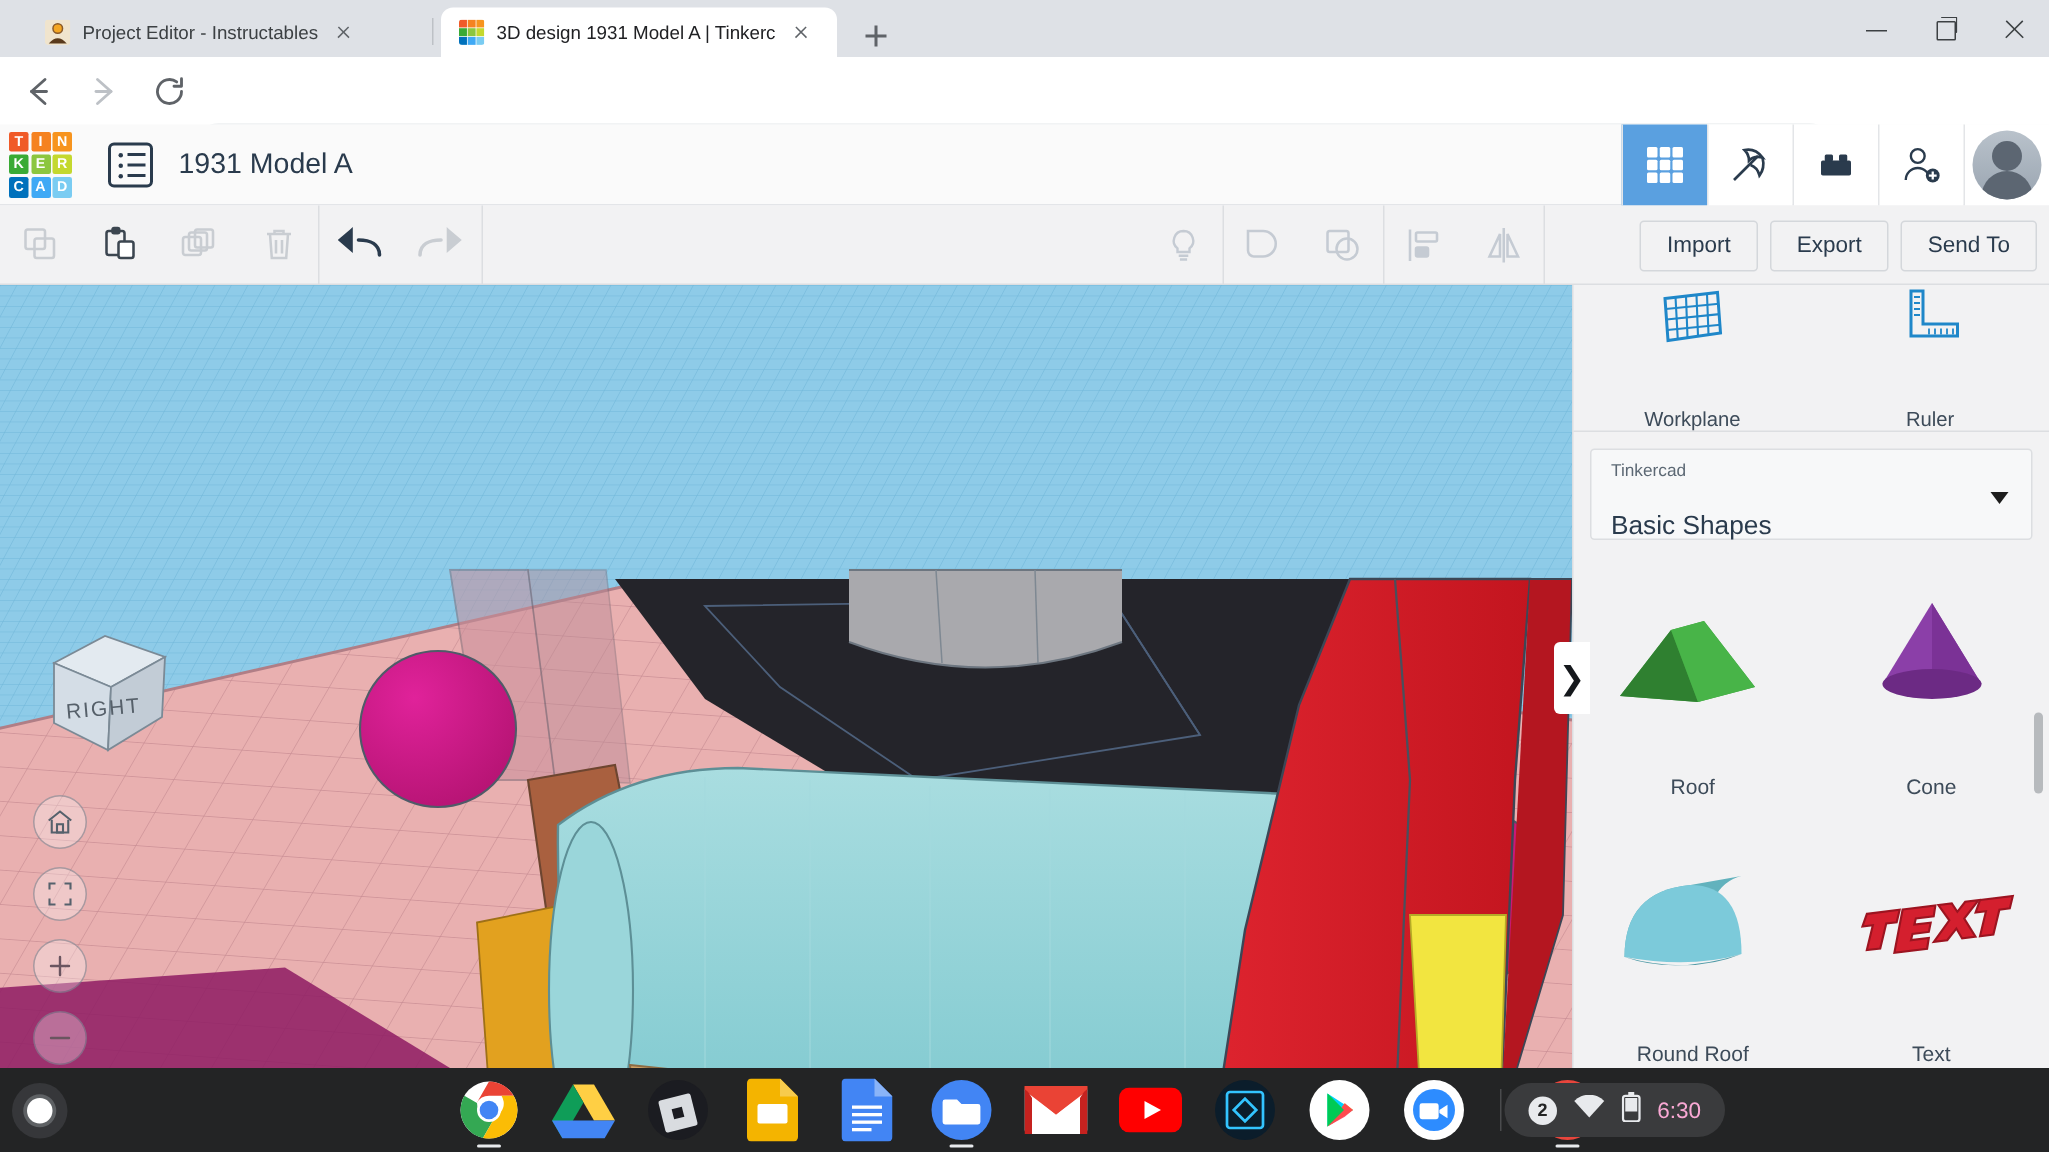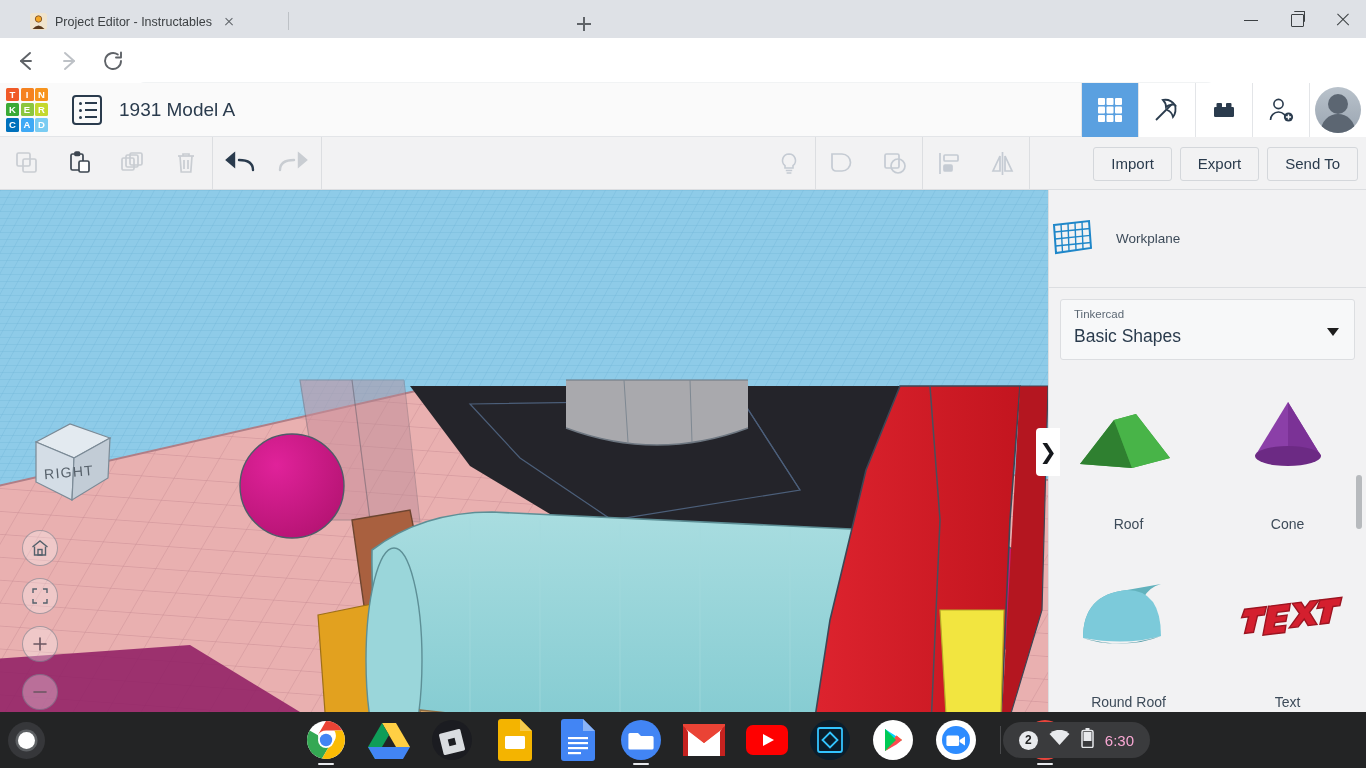--- a/index.html
+++ b/index.html
@@ -142,28 +142,28 @@
     position: absolute; left: 1036px; top: 428px; width: 24px; height: 48px;
     background: #ffffff; border-radius: 4px 0 0 4px;
     display: flex; align-items: center; justify-content: center;
     font-size: 21px; color: #15181c; z-index: 6;
   }
 
   
   .rpanel { position: absolute; left: 1048px; top: 190px; width: 318px; height: 522px;
     background: #f2f2f3; border-left: 1px solid #dcdee1; }
   .rp-tools { height: 98px; display: flex; border-bottom: 1px solid #dcdee1; }
-  .rp-tool { flex: 1; display: flex; flex-direction: row; align-items: center; justify-content: flex-start; gap: 21px; }
+  .rp-tool { flex: 1; display: flex; flex-direction: column; align-items: center; justify-content: space-between; gap: 21px; }
   .rp-tool span { font-size: 13.5px; color: #3d4b59; }
   .rp-select {
     margin: 11px 11px 0; height: 61px; background: #f7f8f9; border: 1px solid #dcdee1;
     border-radius: 3px; padding: 8px 13px; position: relative;
   }
   .rp-select .kicker { font-size: 11.5px; color: #5c6874; }
-  .rp-select .value { font-size: 17.5px; color: #2a3b4d; margin-top: 6px; }
+  .rp-select .value { font-size: 17.5px; color: #2a3b4d; margin-top: 20px; }
   .caret-down { position: absolute; right: 15px; top: 28px; width: 0; height: 0;
     border-left: 6px solid transparent; border-right: 6px solid transparent; border-top: 8px solid #1d1d1d; }
   .shapes { position: absolute; left: 0; top: 172px; width: 318px; height: 350px; overflow: hidden; }
   .shape-grid { display: grid; grid-template-columns: 1fr 1fr; }
   .shape-cell { height: 178px; display: flex; flex-direction: column; align-items: center; justify-content: flex-end;
     padding-bottom: 8px; position: relative; }
   .shape-art { flex: 1; display: flex; align-items: center; justify-content: center; width: 100%; }
   .shape-lbl { font-size: 14px; color: #3d4b59; }
   .rp-scroll { position: absolute; right: 4px; top: 285px; width: 6px; height: 54px;
     background: #b7babd; border-radius: 3px; }
@@ -198,20 +198,37 @@
           <circle cx="8.5" cy="6" r="3.2" fill="#f5a623"></circle>
           <path d="M2.5 16 q6-7 12 0z" fill="#5a3a1c"></path>
           <circle cx="8.5" cy="6" r="3.2" fill="none" stroke="#8a5a2a" stroke-width="1"></circle>
         </svg>
       </span>
       <span class="tab-title">Project Editor - Instructables</span>
       <span class="tab-close"></span>
     </div>
     <div class="tab-sep" style="left:288px;"></div>
 
+    <div class="tab active" style="left:294px;width:264px;">
+      <span class="tab-favicon">
+        <svg viewBox="0 0 17 17" width="17" height="17">
+          <rect x="0" y="0" width="5.3" height="5.3" fill="#f05a28"></rect>
+          <rect x="5.8" y="0" width="5.3" height="5.3" fill="#f58220"></rect>
+          <rect x="11.6" y="0" width="5.3" height="5.3" fill="#f7941e"></rect>
+          <rect x="0" y="5.8" width="5.3" height="5.3" fill="#3aaa35"></rect>
+          <rect x="5.8" y="5.8" width="5.3" height="5.3" fill="#8cc63f"></rect>
+          <rect x="11.6" y="5.8" width="5.3" height="5.3" fill="#c4d82e"></rect>
+          <rect x="0" y="11.6" width="5.3" height="5.3" fill="#0071bc"></rect>
+          <rect x="5.8" y="11.6" width="5.3" height="5.3" fill="#3fa9f5"></rect>
+          <rect x="11.6" y="11.6" width="5.3" height="5.3" fill="#7accf2"></rect>
+        </svg>
+      </span>
+      <span class="tab-title">3D design 1931 Model A | Tinkerc</span>
+      <span class="tab-close"></span>
+    </div>
 
     <div class="newtab"></div>
 
     <div class="winbtns">
       <div class="winbtn wb-min"></div>
       <div class="winbtn wb-max"></div>
       <div class="winbtn wb-close"></div>
     </div>
   </div>
 
@@ -569,20 +586,30 @@
       <div class="rp-tool">
         <span>
           <svg width="46" height="42" viewBox="0 0 46 42" fill="none" stroke="#1f87c9" stroke-width="1.4">
             <path d="M5 9 L40 5 L42 32 L7 37z" stroke-width="2"></path>
             <path d="M5 9 L42 32 M40 5 L7 37" stroke="none"></path>
             <path d="M12 8 L13.5 36 M19 7.4 L20 35 M26 6.6 L27 34 M33 5.8 L34 33.2"></path>
             <path d="M5.5 16 L41 12.5 M6 23 L41.4 19.4 M6.5 30 L42 26.5"></path>
           </svg>
         </span>
         <span>Workplane</span>
+      </div>
+      <div class="rp-tool">
+        <span>
+          <svg width="44" height="42" viewBox="0 0 44 42" fill="none" stroke="#1f87c9" stroke-width="2">
+            <path d="M9 4 L17 4 L17 26 L40 26 L40 34 L9 34z"></path>
+            <path d="M11 8 h4 M11 12 h4 M11 16 h4 M11 20 h4" stroke-width="1.2"></path>
+            <path d="M21 29 v4 M25 29 v4 M29 29 v4 M33 29 v4 M37 29 v4" stroke-width="1.2"></path>
+          </svg>
+        </span>
+        <span>Ruler</span>
       </div>
     </div>
 
     <div class="rp-select">
       <div class="kicker">Tinkercad</div>
       <div class="value">Basic Shapes</div>
       <div class="caret-down"></div>
     </div>
 
     <div class="shapes">

